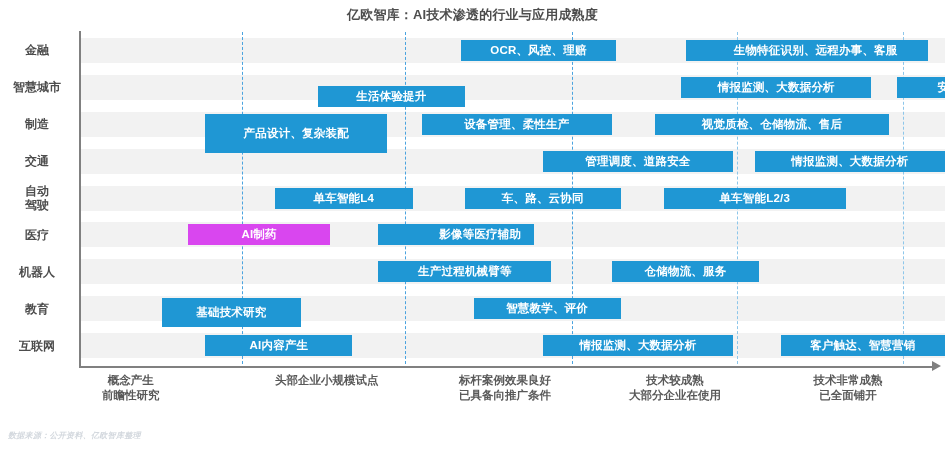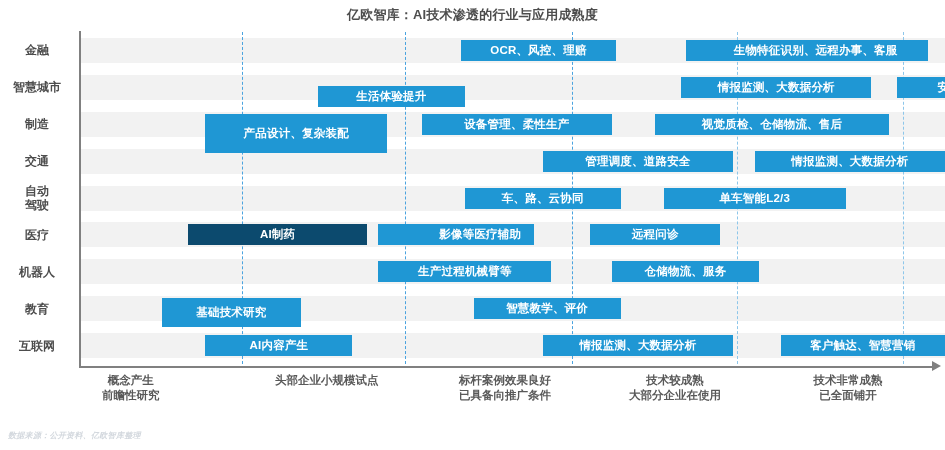--- a/index.html
+++ b/index.html
@@ -179,25 +179,25 @@
     <div class="bar" style="left: 380.6px; width: 155.7px; top: 7.94444px; height: 21px; background: rgb(31, 151, 212);">OCR、风控、理赔</div>
     <div class="bar" style="left: 605.5px; width: 242.2px; top: 7.94444px; height: 21px; background: rgb(31, 151, 212); padding-left: 18px;">生物特征识别、远程办事、客服</div>
     <div class="bar" style="left: 237.875px; width: 147.05px; top: 44.8333px; height: 21px; background: rgb(31, 151, 212); margin-top: 9px;">生活体验提升</div>
     <div class="bar" style="left: 601.175px; width: 190.3px; top: 44.8333px; height: 21px; background: rgb(31, 151, 212);">情报监测、大数据分析</div>
     <div class="bar" style="left: 817.425px; width: 103.8px; top: 44.8333px; height: 21px; background: rgb(31, 151, 212);">安防</div>
     <div class="bar" style="left: 125.425px; width: 181.65px; top: 81.7222px; height: 39px; background: rgb(31, 151, 212);">产品设计、复杂装配</div>
     <div class="bar" style="left: 341.675px; width: 190.3px; top: 81.7222px; height: 21px; background: rgb(31, 151, 212);">设备管理、柔性生产</div>
     <div class="bar" style="left: 575.225px; width: 233.55px; top: 81.7222px; height: 21px; background: rgb(31, 151, 212);">视觉质检、仓储物流、售后</div>
     <div class="bar" style="left: 462.775px; width: 190.3px; top: 118.611px; height: 21px; background: rgb(31, 151, 212);">管理调度、道路安全</div>
     <div class="bar" style="left: 674.7px; width: 190.3px; top: 118.611px; height: 21px; background: rgb(31, 151, 212);">情报监测、大数据分析</div>
+    <div class="bar" style="left: 194.625px; width: 138.4px; top: 155.5px; height: 21px; background: rgb(31, 151, 212);">单车智能L4</div>
     <div class="bar" style="left: 384.925px; width: 155.7px; top: 155.5px; height: 21px; background: rgb(31, 151, 212);">车、路、云协同</div>
     <div class="bar" style="left: 583.875px; width: 181.65px; top: 155.5px; height: 21px; background: rgb(31, 151, 212);">单车智能L2/3</div>
-    <div class="bar" style="left: 108.125px; width: 179px; top: 192.389px; height: 21px; background: #0c4a6e;">AI制药</div>
+    <div class="bar" style="left: 108.125px; width: 142px; top: 192.389px; height: 21px; background: #d946ef;">AI制药</div>
     <div class="bar" style="left: 298.425px; width: 155.7px; top: 192.389px; height: 21px; background: rgb(31, 151, 212); padding-left: 48px;">影像等医疗辅助</div>
-    <div class="bar" style="left: 510.35px; width: 129.75px; top: 192.389px; height: 21px; background: rgb(31, 151, 212);">远程问诊</div>
     <div class="bar" style="left: 298.425px; width: 173px; top: 229.278px; height: 21px; background: rgb(31, 151, 212);">生产过程机械臂等</div>
     <div class="bar" style="left: 531.975px; width: 147.05px; top: 229.278px; height: 21px; background: rgb(31, 151, 212);">仓储物流、服务</div>
     <div class="bar" style="left: 82.175px; width: 138.4px; top: 266.167px; height: 29px; background: rgb(31, 151, 212);">基础技术研究</div>
     <div class="bar" style="left: 125.425px; width: 147.05px; top: 303.056px; height: 21px; background: rgb(31, 151, 212);">AI内容产生</div>
     <div class="bar" style="left: 393.575px; width: 147.05px; top: 266.167px; height: 21px; background: rgb(31, 151, 212);">智慧教学、评价</div>
     <div class="bar" style="left: 462.775px; width: 190.3px; top: 303.056px; height: 21px; background: rgb(31, 151, 212);">情报监测、大数据分析</div>
     <div class="bar" style="left: 700.65px; width: 164.35px; top: 303.056px; height: 21px; background: rgb(31, 151, 212);">客户触达、智慧营销</div>
   </div>
 
 <div id="y-axis-line"></div>

